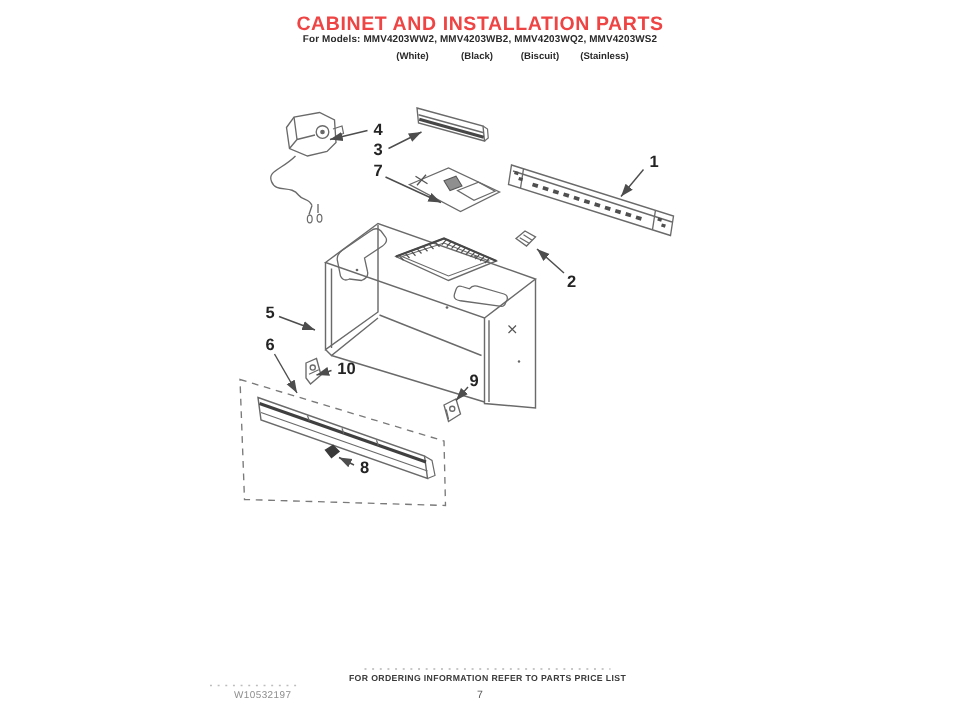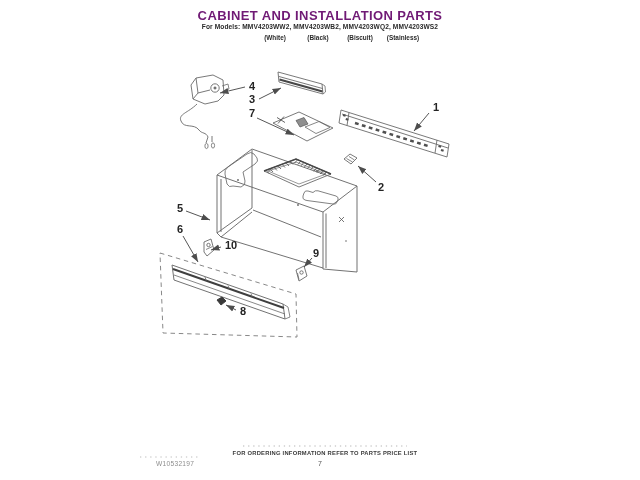--- a/index.html
+++ b/index.html
@@ -1,21 +1,21 @@
 <!DOCTYPE html>
 <html><head>
 <meta charset="utf-8">
 <style>
   html,body{margin:0;padding:0;background:#e8e8e8;}
   .page{
     position:relative;width:640px;height:480px;background:#ffffff;
     font-family:"Liberation Sans","DejaVu Sans",sans-serif;color:#1f1f1f;overflow:hidden;
   }
   .abs{position:absolute;}
-  .title{left:0;right:0;top:8px;text-align:center;font-size:13px;font-weight:700;letter-spacing:.4px;color:#701a75;}
+  .title{left:0;right:0;top:8px;text-align:center;font-size:13px;font-weight:700;letter-spacing:.4px;color:#ef4444;}
   .models{left:0;right:0;top:23px;text-align:center;font-size:6.6px;font-weight:700;color:#2a2a2a;letter-spacing:.1px;}
   .color-label{top:33.5px;transform:translateX(-50%);font-size:6.4px;font-weight:700;color:#2a2a2a;white-space:nowrap;}
   .ordering{left:130px;width:390px;top:450px;text-align:center;font-size:5.8px;font-weight:700;letter-spacing:.25px;color:#3a3a3a;}
   .docnum{left:156px;top:460px;font-size:6.6px;color:#8d8d8d;letter-spacing:.3px;}
   .pagenum{left:0;right:0;top:460px;text-align:center;font-size:7px;color:#555;}
   svg{position:absolute;left:0;top:0;}
   svg text{font-family:"Liberation Sans","DejaVu Sans",sans-serif;font-weight:700;font-size:11px;fill:#242424;}
 </style>
 </head>
 <body>

